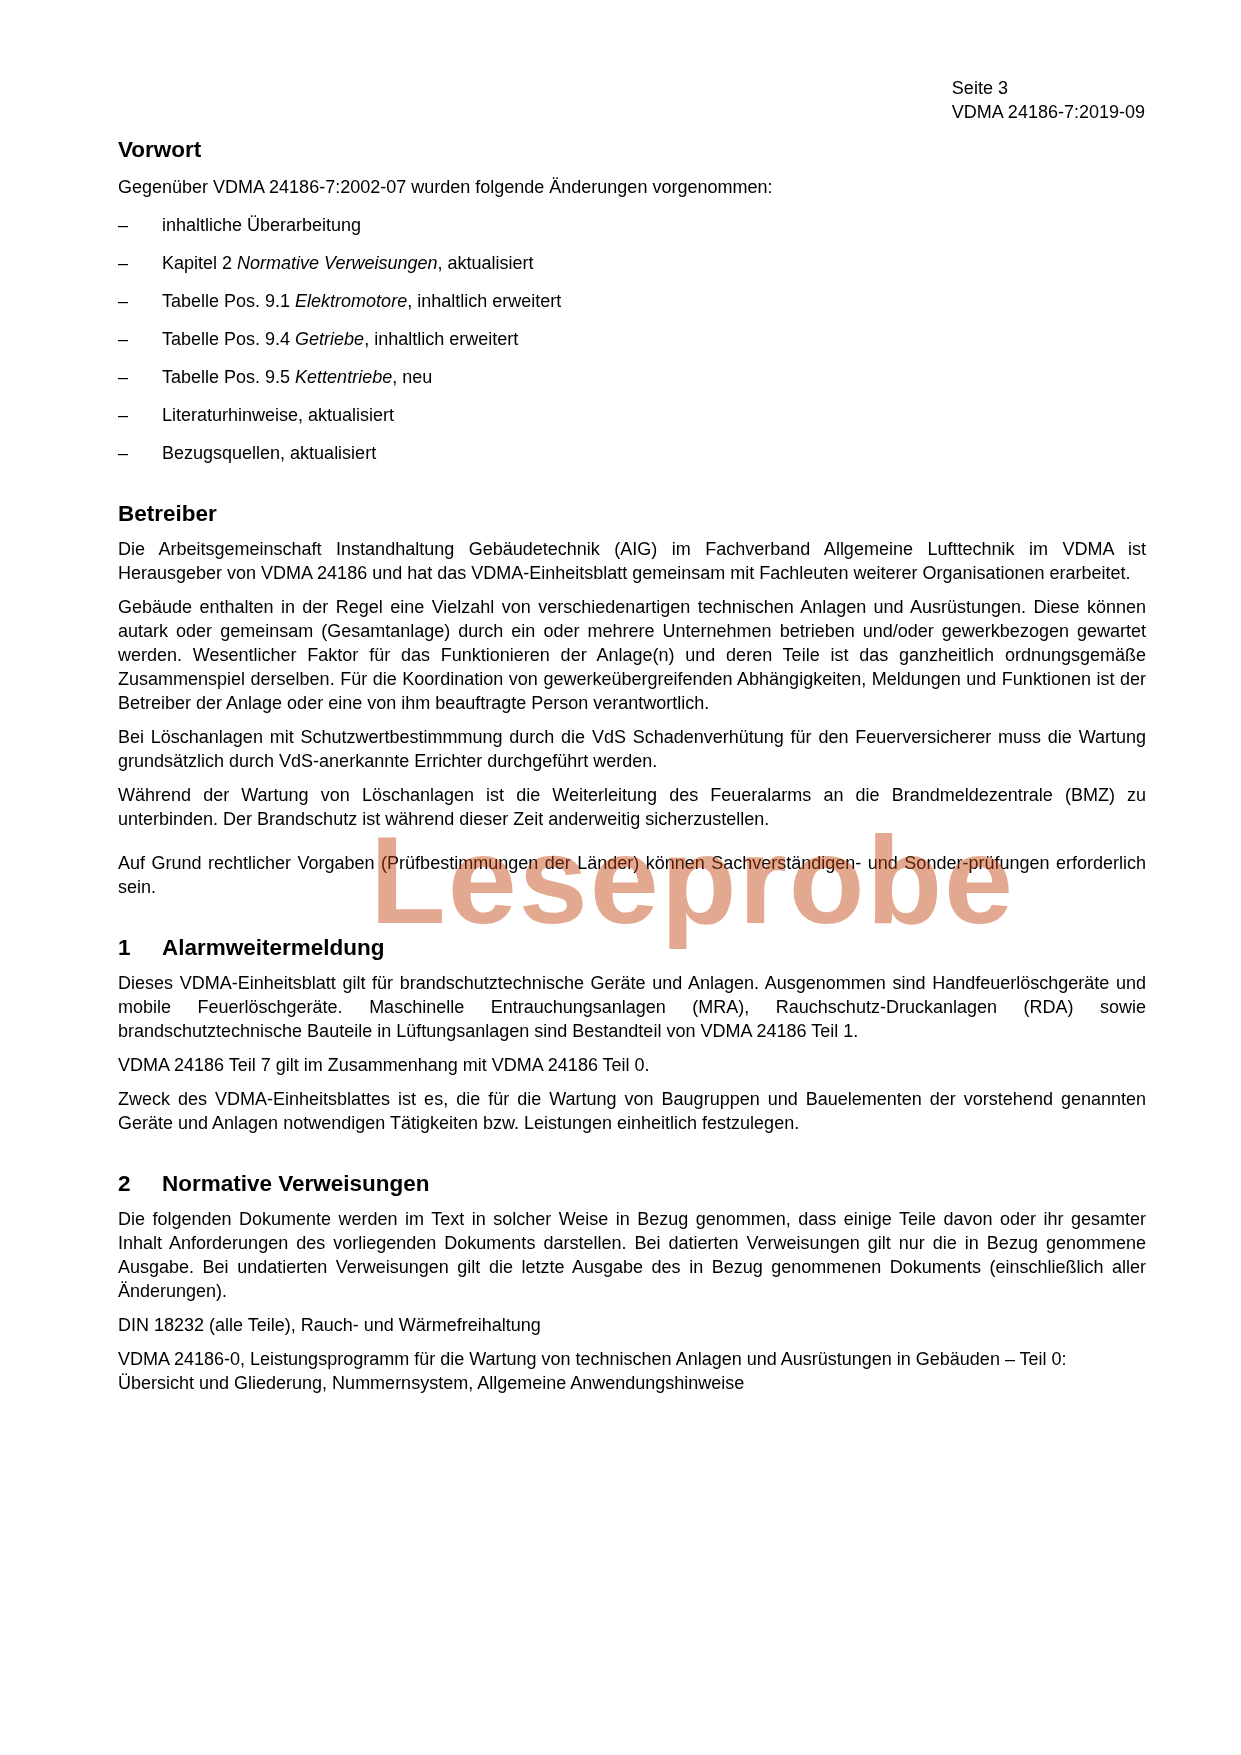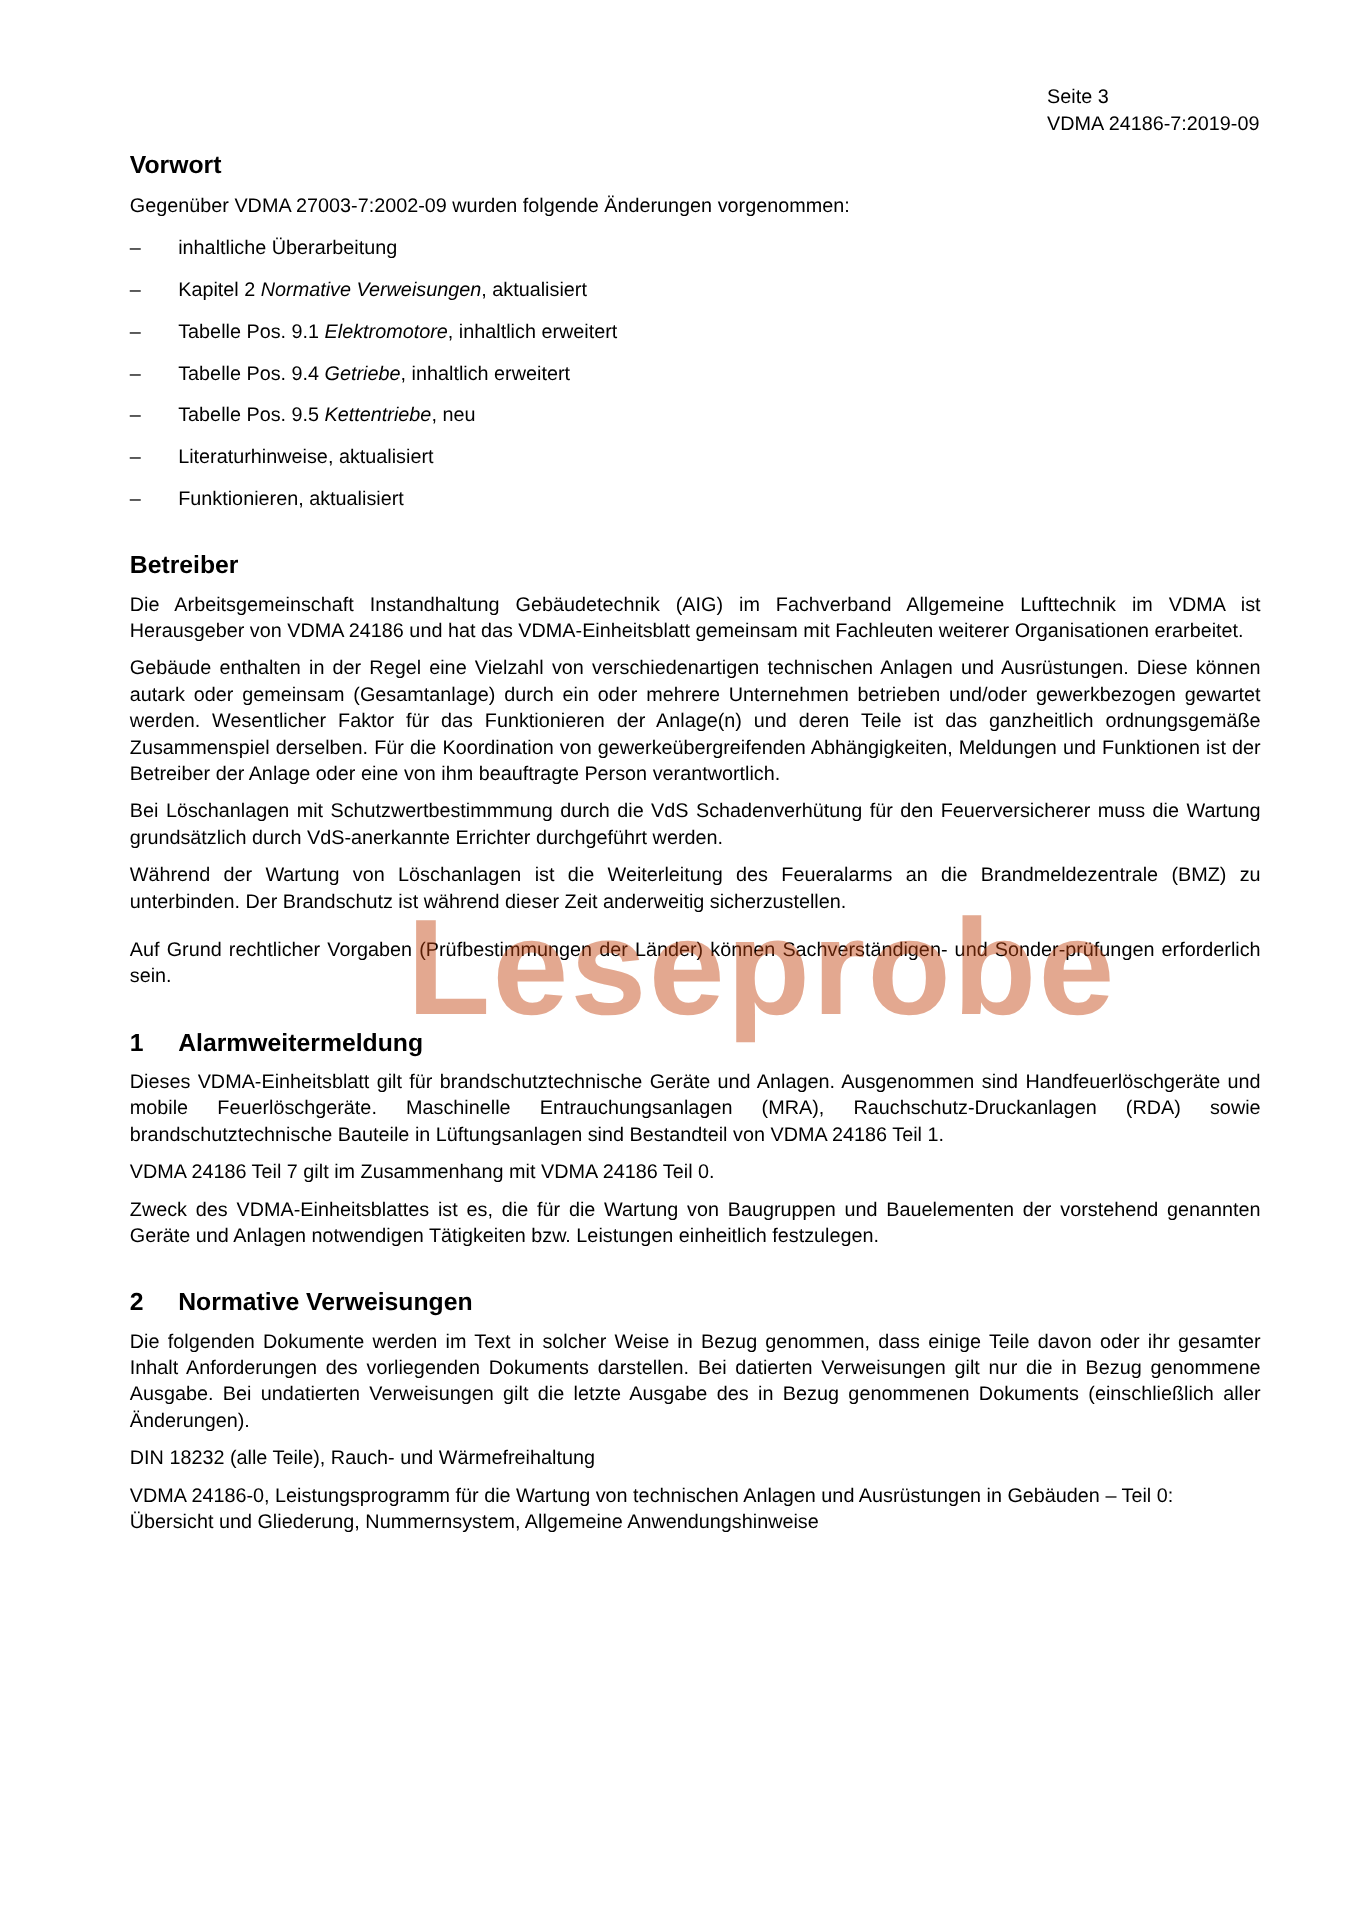--- a/index.html
+++ b/index.html
@@ -86,29 +86,29 @@
 
 <div class="page-header">
   <div>Seite 3</div>
   <div>VDMA 24186-7:2019-09</div>
 </div>
 
 <div class="content">
 
   <h2>Vorwort</h2>
   <div class="gap-sm"></div>
-  <p class="left">Gegenüber VDMA 27003-7:2002-09 wurden folgende Änderungen vorgenommen:</p>
+  <p class="left">Gegenüber VDMA 24186-7:2002-07 wurden folgende Änderungen vorgenommen:</p>
   <ul class="list">
     <li><span class="dash">–</span><span>inhaltliche Überarbeitung</span><em></em><span></span></li>
     <li><span class="dash">–</span><span>Kapitel 2 </span><em>Normative Verweisungen</em><span>, aktualisiert</span></li>
     <li><span class="dash">–</span><span>Tabelle Pos. 9.1 </span><em>Elektromotore</em><span>, inhaltlich erweitert</span></li>
     <li><span class="dash">–</span><span>Tabelle Pos. 9.4 </span><em>Getriebe</em><span>, inhaltlich erweitert</span></li>
     <li><span class="dash">–</span><span>Tabelle Pos. 9.5 </span><em>Kettentriebe</em><span>, neu</span></li>
     <li><span class="dash">–</span><span>Literaturhinweise, aktualisiert</span><em></em><span></span></li>
-    <li><span class="dash">–</span><span>Funktionieren, aktualisiert</span><em></em><span></span></li>
+    <li><span class="dash">–</span><span>Bezugsquellen, aktualisiert</span><em></em><span></span></li>
   </ul>
 
   <div style="height:34px"></div>
   <h2>Betreiber</h2>
   <div class="gap-h"></div>
   <p>Die Arbeitsgemeinschaft Instandhaltung Gebäudetechnik (AIG) im Fachverband Allgemeine Lufttechnik im VDMA ist Herausgeber von VDMA 24186 und hat das VDMA-Einheitsblatt gemeinsam mit Fachleuten weiterer Organisationen erarbeitet.</p>
   <div class="gap-sm"></div>
   <p>Gebäude enthalten in der Regel eine Vielzahl von verschiedenartigen technischen Anlagen und Ausrüstungen. Diese können autark oder gemeinsam (Gesamtanlage) durch ein oder mehrere Unternehmen betrieben und/oder gewerkbezogen gewartet werden. Wesentlicher Faktor für das Funktionieren der Anlage(n) und deren Teile ist das ganzheitlich ordnungsgemäße Zusammenspiel derselben. Für die Koordination von gewerkeübergreifenden Abhängigkeiten, Meldungen und Funktionen ist der Betreiber der Anlage oder eine von ihm beauftragte Person verantwortlich.</p>
   <div class="gap-sm"></div>
   <p>Bei Löschanlagen mit Schutzwertbestimmmung durch die VdS Schadenverhütung für den Feuerversicherer muss die Wartung grundsätzlich durch VdS-anerkannte Errichter durchgeführt werden.</p>

